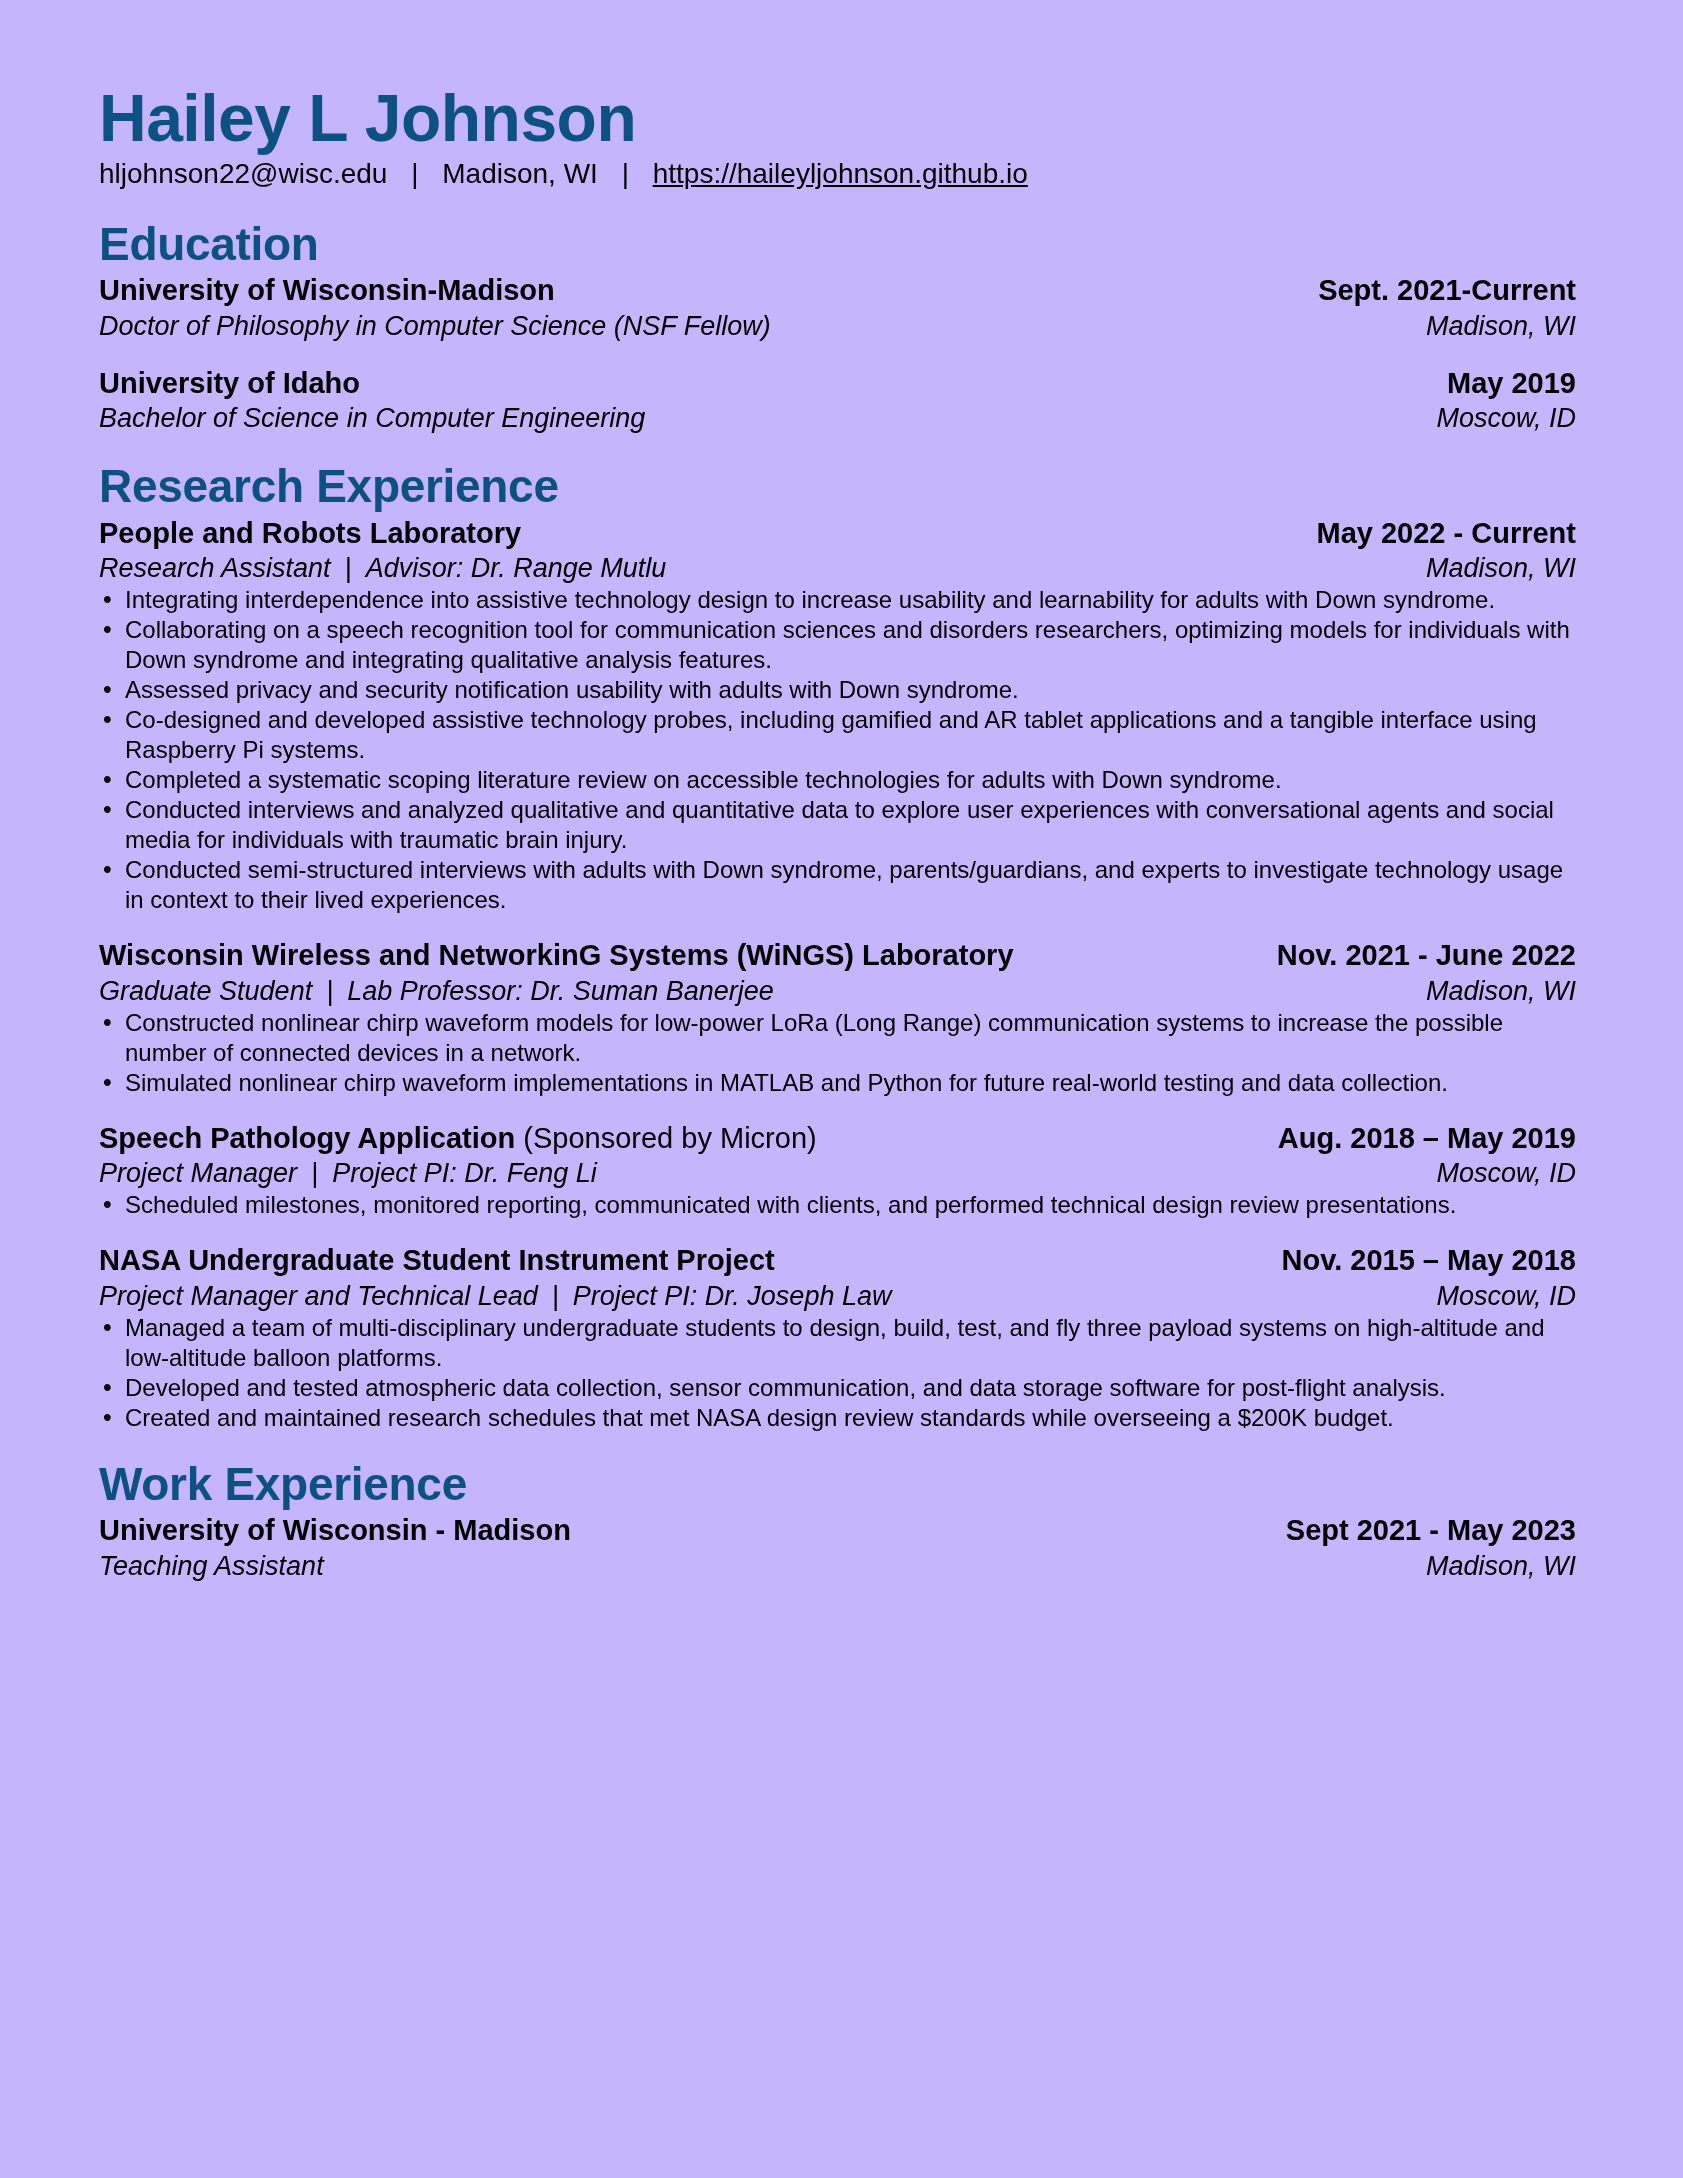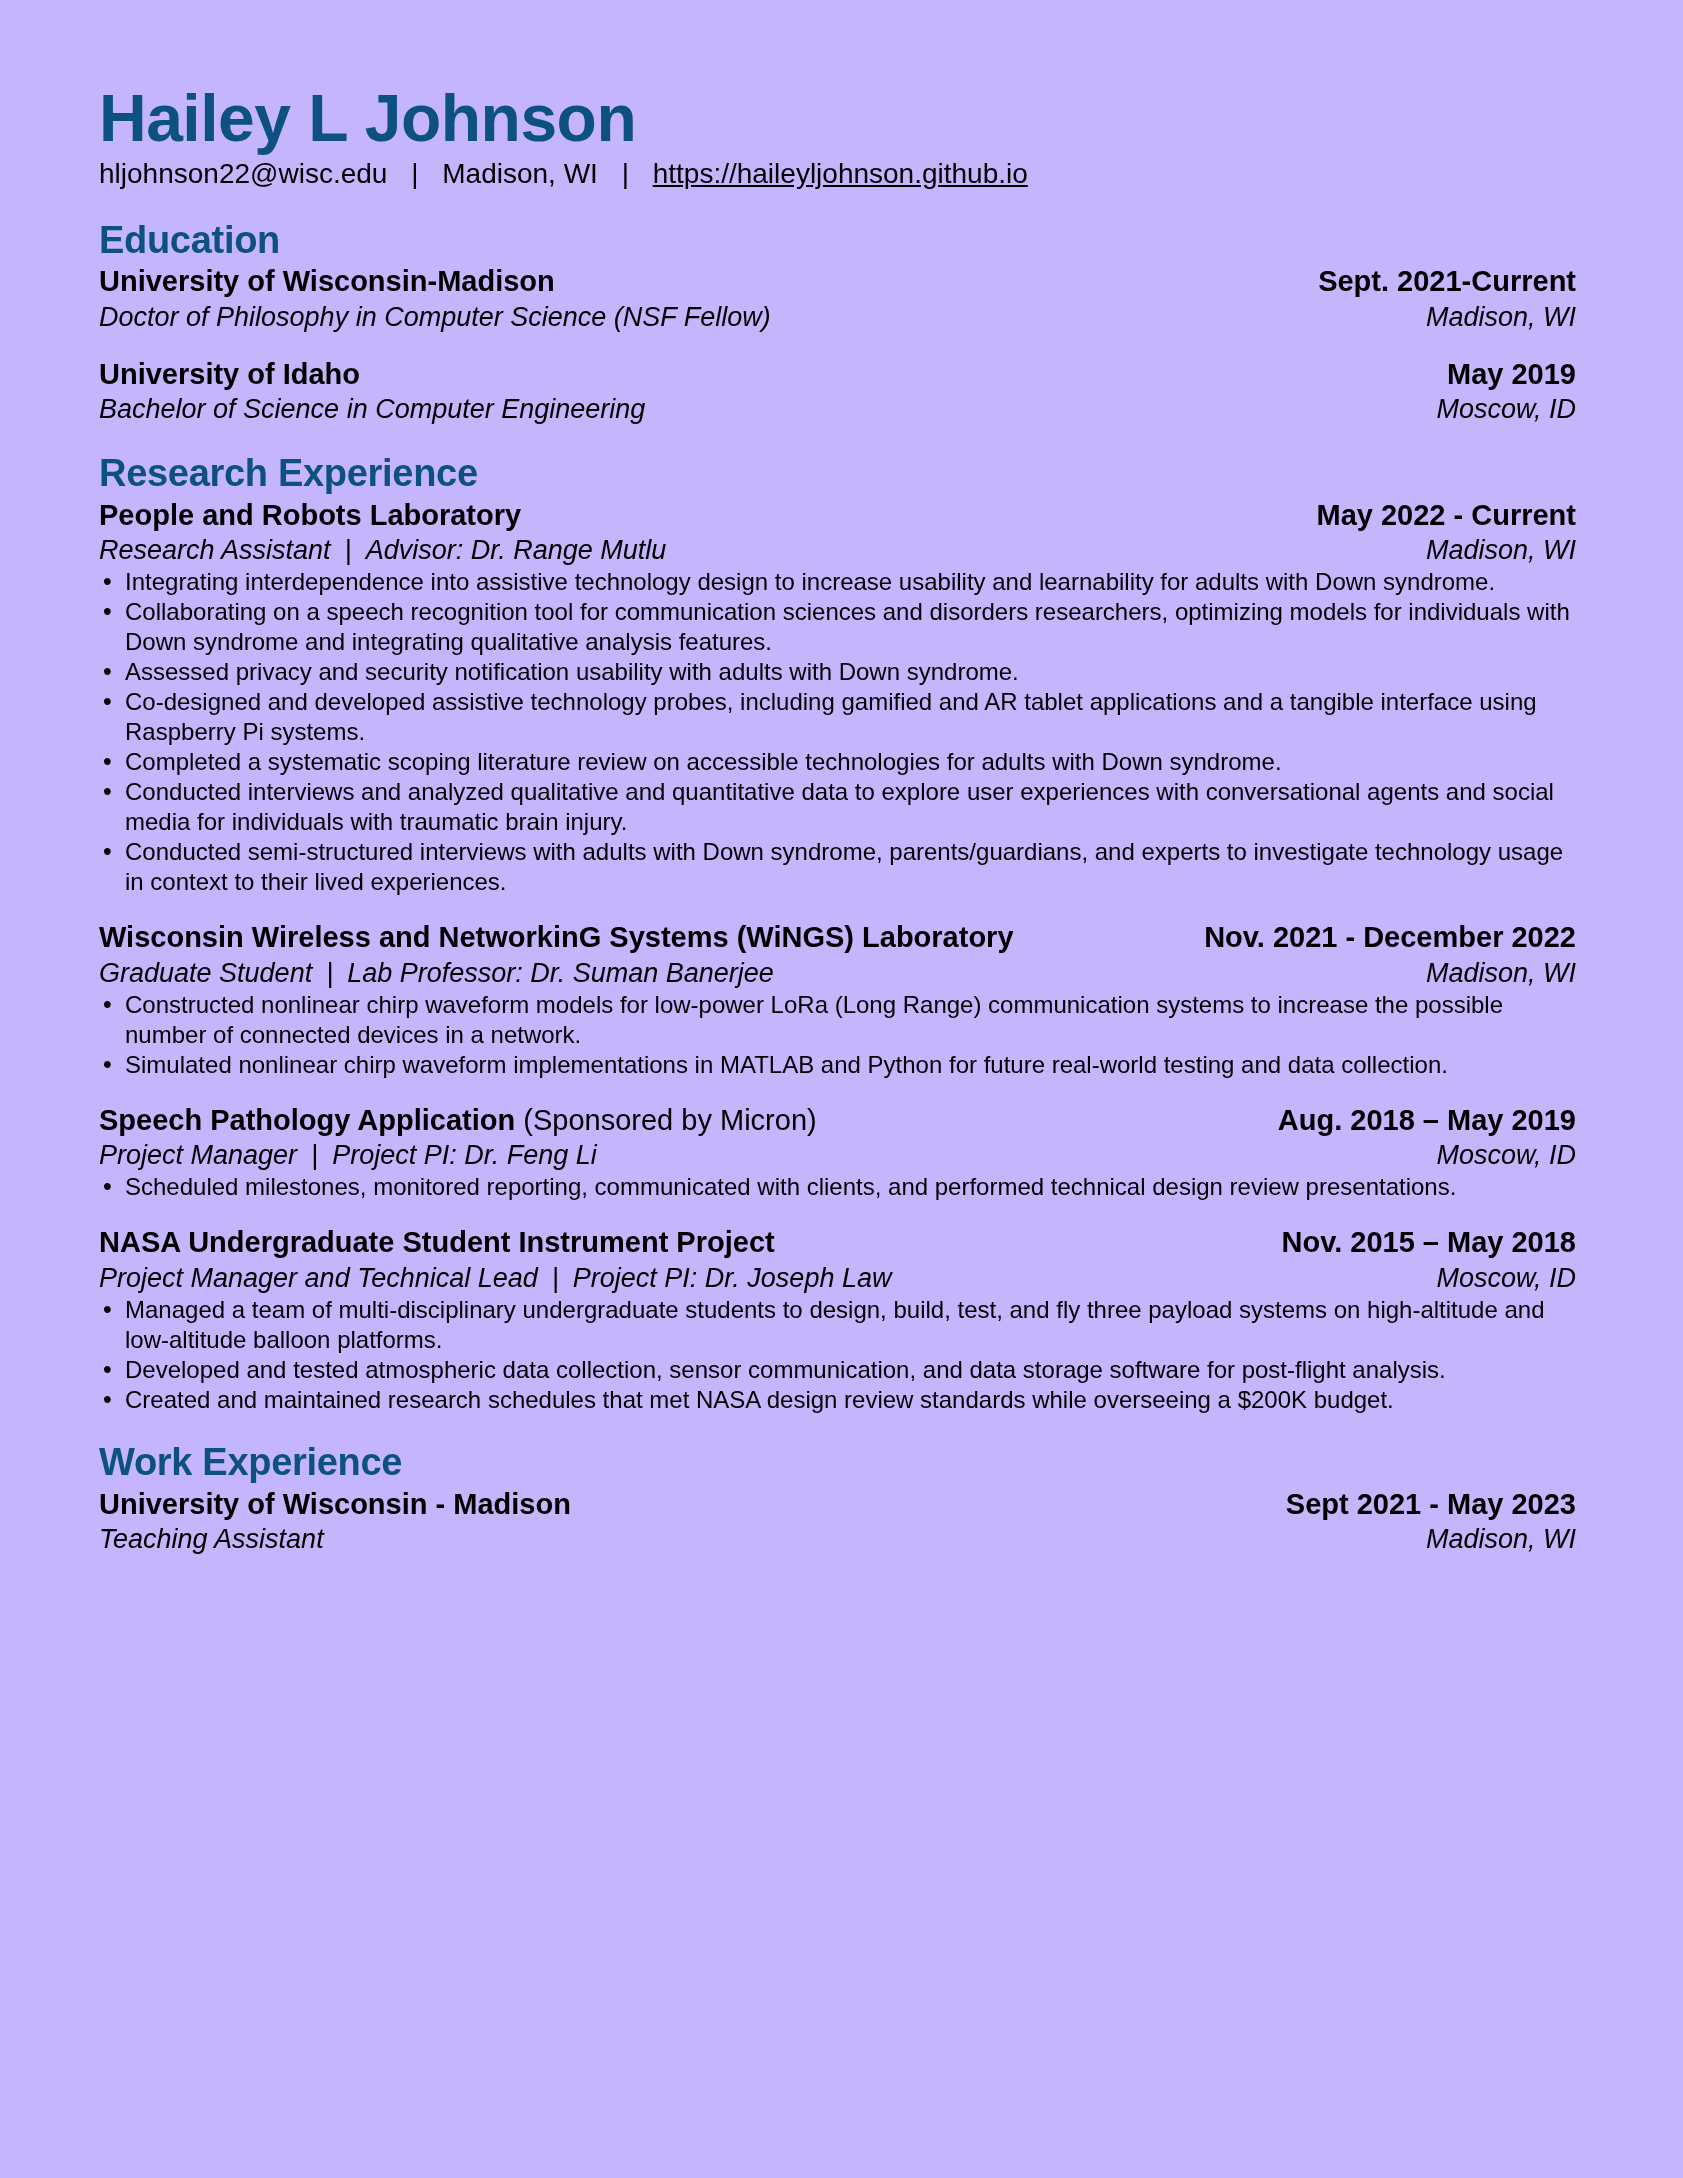--- a/index.html
+++ b/index.html
@@ -44,21 +44,21 @@
     display: inline-block;
     padding: 0 16px;
   }
   .contact-link {
     text-decoration: underline;
     color: #000000;
   }
 
   
   .section-heading {
-    font-size: 38px;
+    font-size: 46px;
     font-weight: bold;
     color: #0d5182;
     letter-spacing: -0.3px;
     line-height: 1.12;
     margin: 26px 0 2px 0;
   }
 
   
   .entry { margin-top: 0; }
   .entry + .entry { margin-top: 22px; }
@@ -182,21 +182,21 @@
           <li>Assessed privacy and security notification usability with adults with Down syndrome.</li>
           <li>Co-designed and developed assistive technology probes, including gamified and AR tablet applications and a tangible interface using Raspberry Pi systems.</li>
           <li>Completed a systematic scoping literature review on accessible technologies for adults with Down syndrome.</li>
           <li>Conducted interviews and analyzed qualitative and quantitative data to explore user experiences with conversational agents and social media for individuals with traumatic brain injury.</li>
           <li>Conducted semi-structured interviews with adults with Down syndrome, parents/guardians, and experts to investigate technology usage in context to their lived experiences.</li>
         </ul>
       </div>
       <div class="entry">
         <div class="entry-row">
           <div class="entry-title"><span>Wisconsin Wireless and NetworkinG Systems (WiNGS) Laboratory</span></div>
-          <div class="entry-date">Nov. 2021 - December 2022</div>
+          <div class="entry-date">Nov. 2021 - June 2022</div>
         </div>
         <div class="entry-row">
           <div class="entry-sub"><span>Graduate Student</span><span class="sub-sep">|</span><span>Lab Professor: Dr. Suman Banerjee</span></div>
           <div class="entry-loc">Madison, WI</div>
         </div>
         <ul class="bullets bullets-wrap">
           <li>Constructed nonlinear chirp waveform models for low-power LoRa (Long Range) communication systems to increase the possible number of connected devices in a network.</li>
           <li>Simulated nonlinear chirp waveform implementations in MATLAB and Python for future real-world testing and data collection.</li>
         </ul>
       </div>

